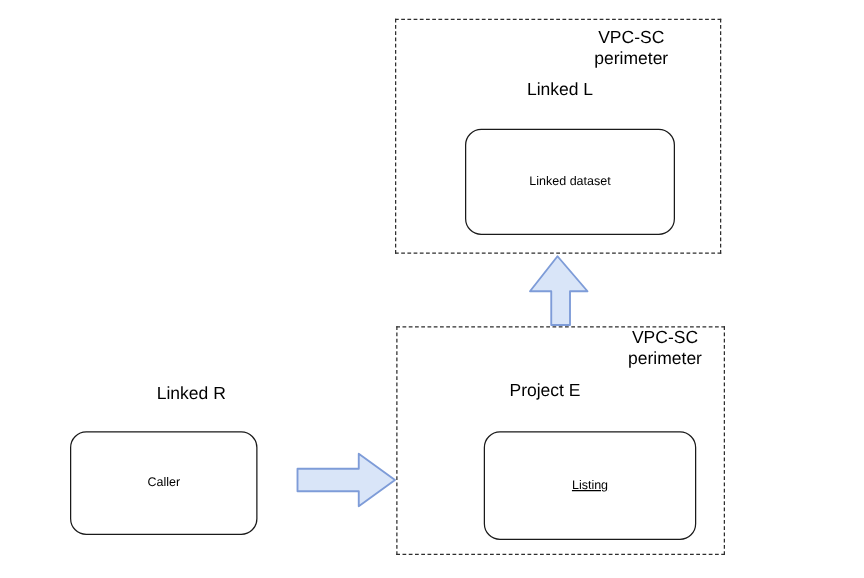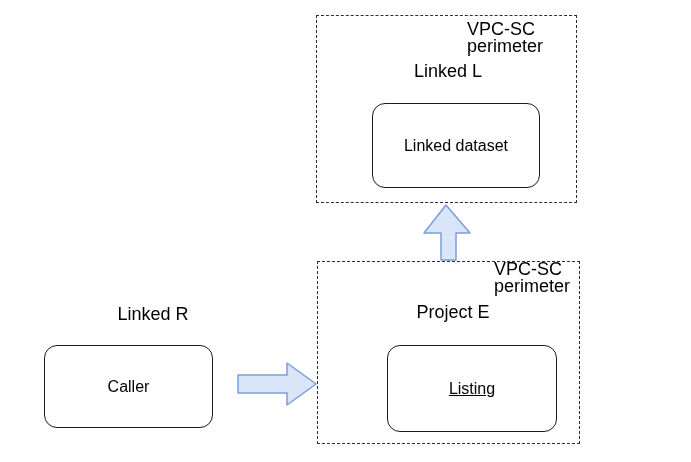--- a/index.html
+++ b/index.html
@@ -25,38 +25,38 @@
   .perimeter-top   { left: 316px; top: 15px;  width: 261px; height: 188px; }
   .perimeter-bottom{ left: 317px; top: 261px; width: 263px; height: 183px; }
   .node {
     position: absolute;
     border: 1.5px solid var(--node-border, #1a1a1a);
     border-radius: 13px;
     background: #ffffff;
     display: flex;
     align-items: center;
     justify-content: center;
-    font-size: 16px;
+    font-size: 10px;
     box-sizing: border-box;
   }
   .node-linked-dataset { left: 372px; top: 103px; width: 168px; height: 85px; }
   .node-listing        { left: 387px; top: 345px; width: 170px; height: 87px; text-decoration: underline; }
-  .node-caller         { left: 44px;  top: 345px; width: 169px; height: 83px; }
+  .node-caller         { left: 56px;  top: 345px; width: 150px; height: 83px; }
   .label {
     position: absolute;
-    font-size: 18px;
+    font-size: 14px;
     line-height: 17px;
-    text-align: left;
+    text-align: center;
     transform: translateX(-50%);
     white-space: nowrap;
   }
   .label-vpc-top    { left: 505px; top: 21px; }
   .label-project-l  { left: 448px; top: 63px; }
   .label-vpc-bottom { left: 532px; top: 261px; }
-  .label-project-e  { left: 453px; top: 304px; }
+  .label-project-e  { left: 436px; top: 304px; }
   .label-project-r  { left: 153px; top: 306px; }
   .arrow-svg {
     position: absolute;
     overflow: visible;
   }
   .arrow-right-svg { left: 236px; top: 360px; }
   .arrow-up-svg    { left: 420px; top: 202px; }
 </style>
 </head>
 <body>

